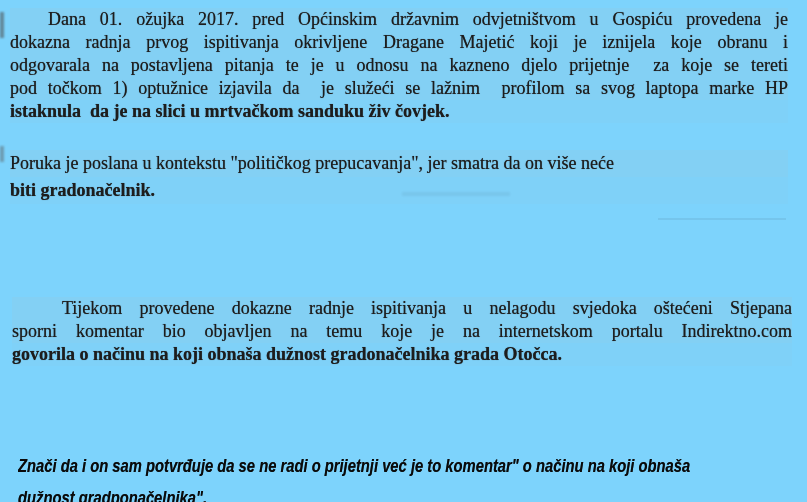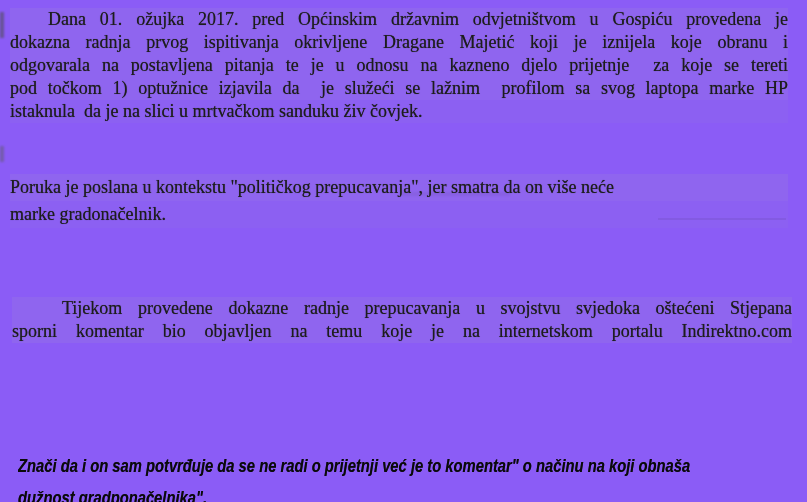--- a/index.html
+++ b/index.html
@@ -1,44 +1,44 @@
 <!DOCTYPE html>
 <html><head>
 <meta charset="utf-8">
 <style>
   html,body { margin:0; padding:0; background:#ffffff; }
   .page {
     position: relative;
     width: 807px;
     height: 502px;
-    background: #8b5cf6;
+    background: #7dd3fc;
     overflow: hidden;
     font-family: "Liberation Serif", "DejaVu Serif", serif;
   }
   .block { position: absolute; }
 
   
   .serif {
     font-family: "Liberation Serif", "DejaVu Serif", serif;
     font-size: 18px;
     color: #1d1d1d;
     text-shadow: 0 0 0.7px rgba(35,35,35,0.8);
   }
   .line {
     height: var(--lh, 23px);
     line-height: var(--lh, 23px);
     overflow: hidden;
   }
   .serif .line { background: rgba(186,184,172,0.10); }
-  .serif .line.last { background: rgba(186,184,172,0.05); }
+  .serif .line.last { background: rgba(186,184,172,0.05); font-weight: bold; }
   .just { text-align: justify; text-align-last: justify; }
   .indent .line:first-child { text-indent: var(--ind, 38px); }
 
   #para1 { top: 8px;   left: 10px; width: 778px; --lh: 23px; --ind: 38px; }
-  #para2 { top: 150px; left: 10px; width: 778px; margin-top: 24px; --lh: 27px; }
+  #para2 { top: 150px; left: 10px; width: 778px; --lh: 27px; }
   #para3 { top: 297px; left: 12px; width: 780px; --lh: 23px; --ind: 50px; }
 
   
   .comment {
     font-family: "Liberation Sans", "DejaVu Sans", sans-serif;
     font-style: italic;
     font-weight: 700;
     font-size: 18px;
     color: #0a0a0a;
     text-shadow: 0 0 0.4px rgba(0,0,0,0.6);
@@ -66,26 +66,27 @@
   <div id="para1" class="block serif indent">
       <div class="line just">Dana 01. ožujka 2017. pred Općinskim državnim odvjetništvom u Gospiću provedena je</div>
       <div class="line just">dokazna radnja prvog ispitivanja okrivljene Dragane Majetić koji je iznijela koje obranu i</div>
       <div class="line just">odgovarala na postavljena pitanja te je u odnosu na kazneno djelo prijetnje&nbsp; za koje se tereti</div>
       <div class="line just">pod točkom 1) optužnice izjavila da&nbsp; je služeći se lažnim&nbsp; profilom sa svog laptopa marke HP</div>
       <div class="line last">istaknula&nbsp; da je na slici u mrtvačkom sanduku živ čovjek.</div>
     </div>
 
   <div id="para2" class="block serif">
       <div class="line">Poruka je poslana u kontekstu "političkog prepucavanja", jer smatra da on više neće</div>
-      <div class="line last">marke gradonačelnik.</div>
+      <div class="line last">biti gradonačelnik.</div>
     </div>
 
   <div id="para3" class="block serif indent">
-      <div class="line just">Tijekom provedene dokazne radnje prepucavanja u svojstvu svjedoka oštećeni Stjepana</div>
+      <div class="line just">Tijekom provedene dokazne radnje ispitivanja u nelagodu svjedoka oštećeni Stjepana</div>
       <div class="line just">sporni komentar bio objavljen na temu koje je na internetskom portalu Indirektno.com</div>
+      <div class="line last">govorila o načinu na koji obnaša dužnost gradonačelnika grada Otočca.</div>
     </div>
 
   <div id="para4" class="block comment">
       <div class="line">Znači da i on sam potvrđuje da se ne radi o prijetnji već je to komentar" o načinu na koji obnaša</div>
       <div class="line last">dužnost gradponačelnika".</div>
     </div>
 
   <div id="smudge-top-left" class="artifact"></div>
   <div id="smudge-mid-left" class="artifact"></div>
   <div id="streak-right" class="artifact"></div>

